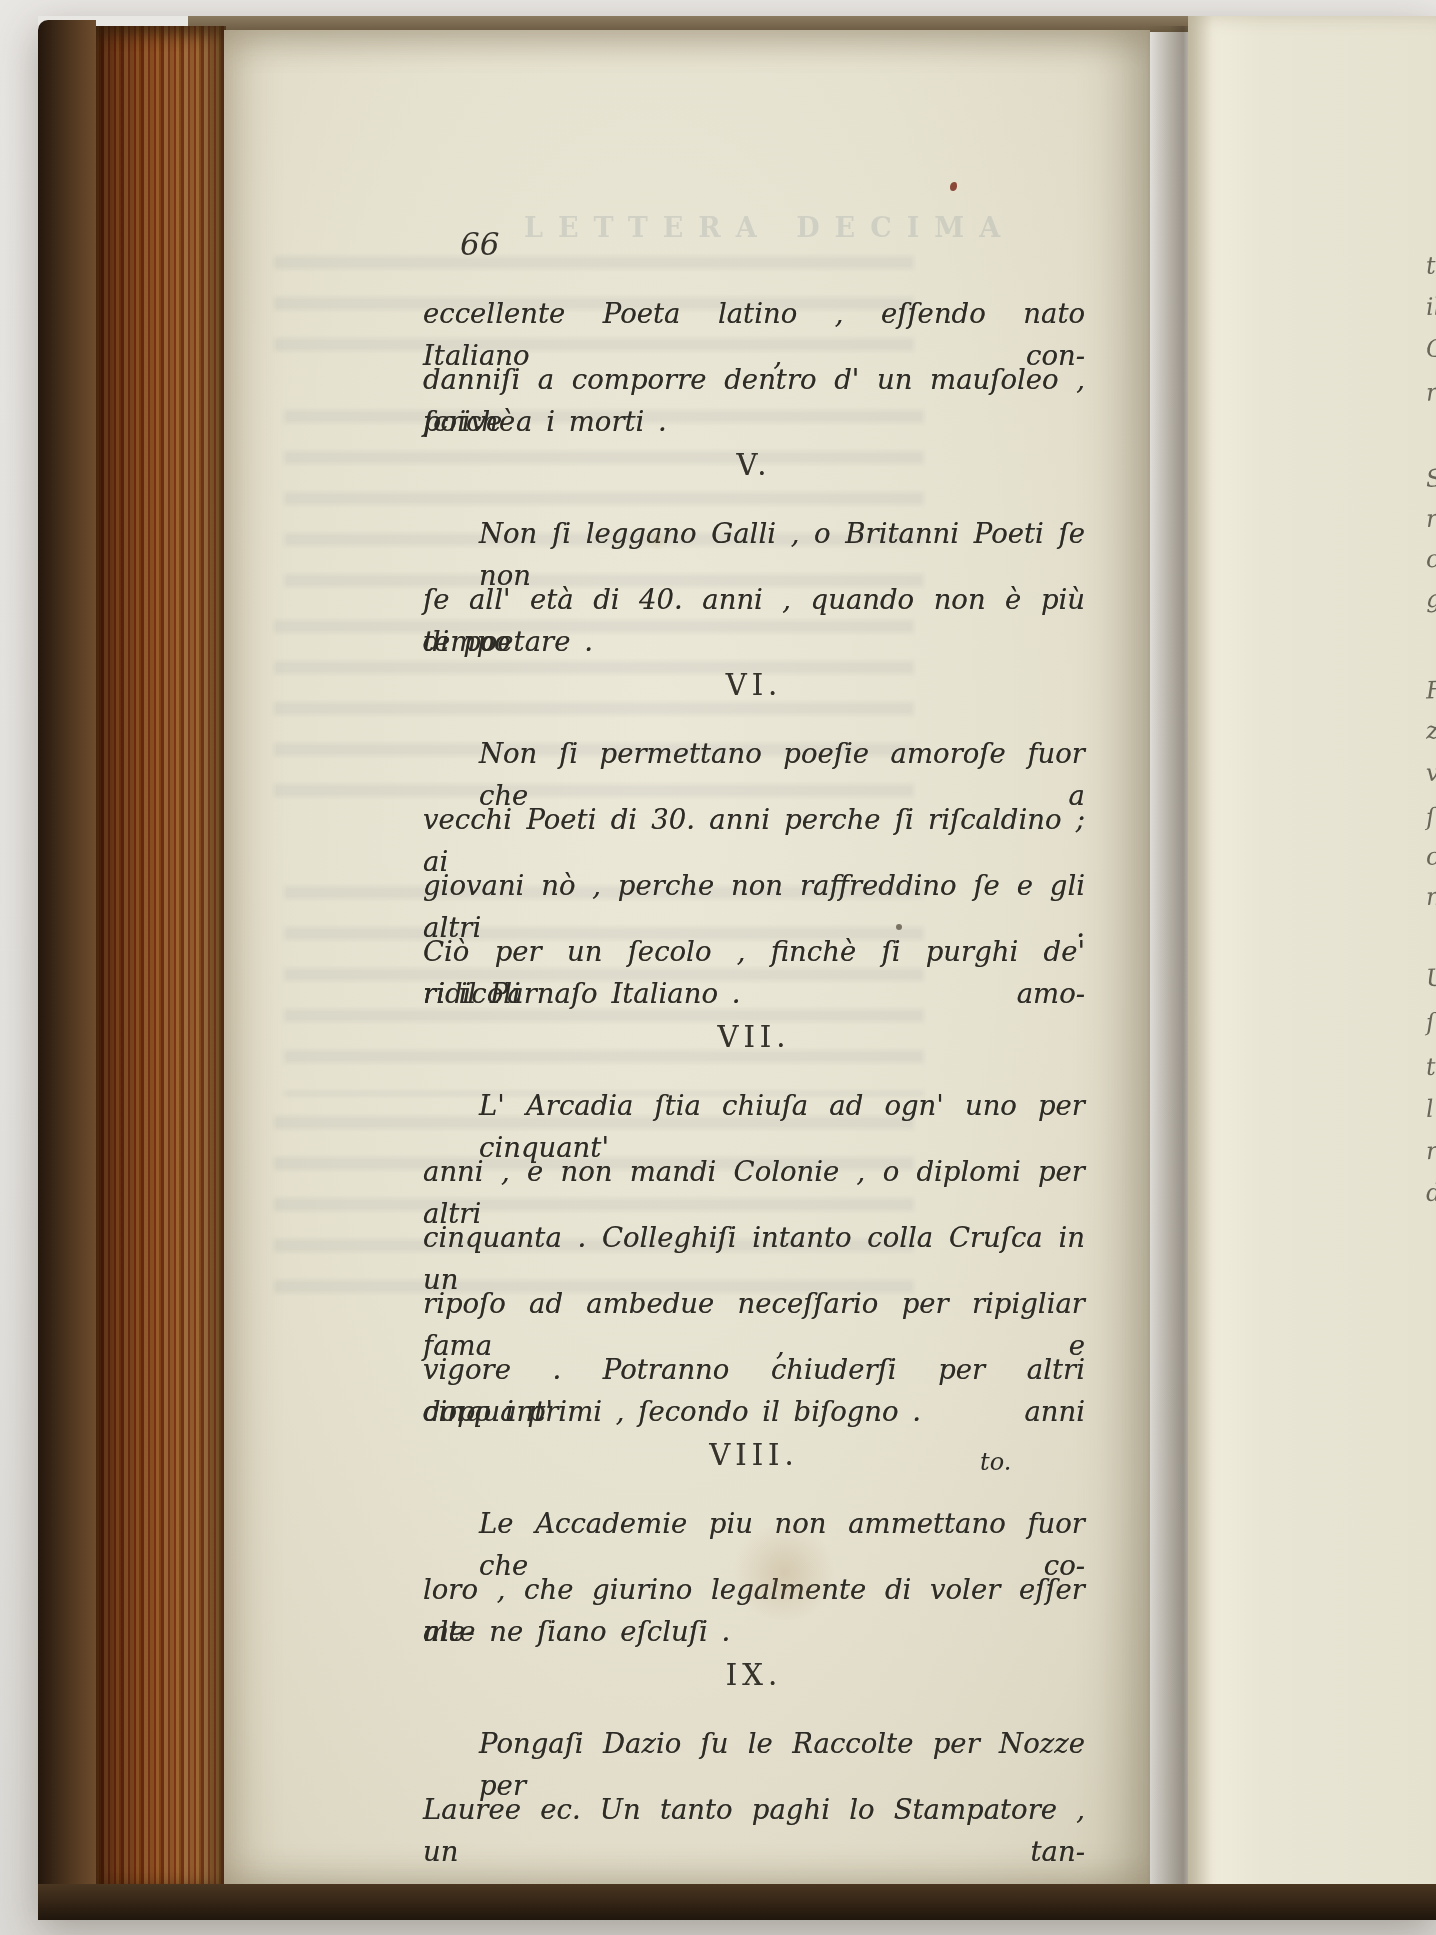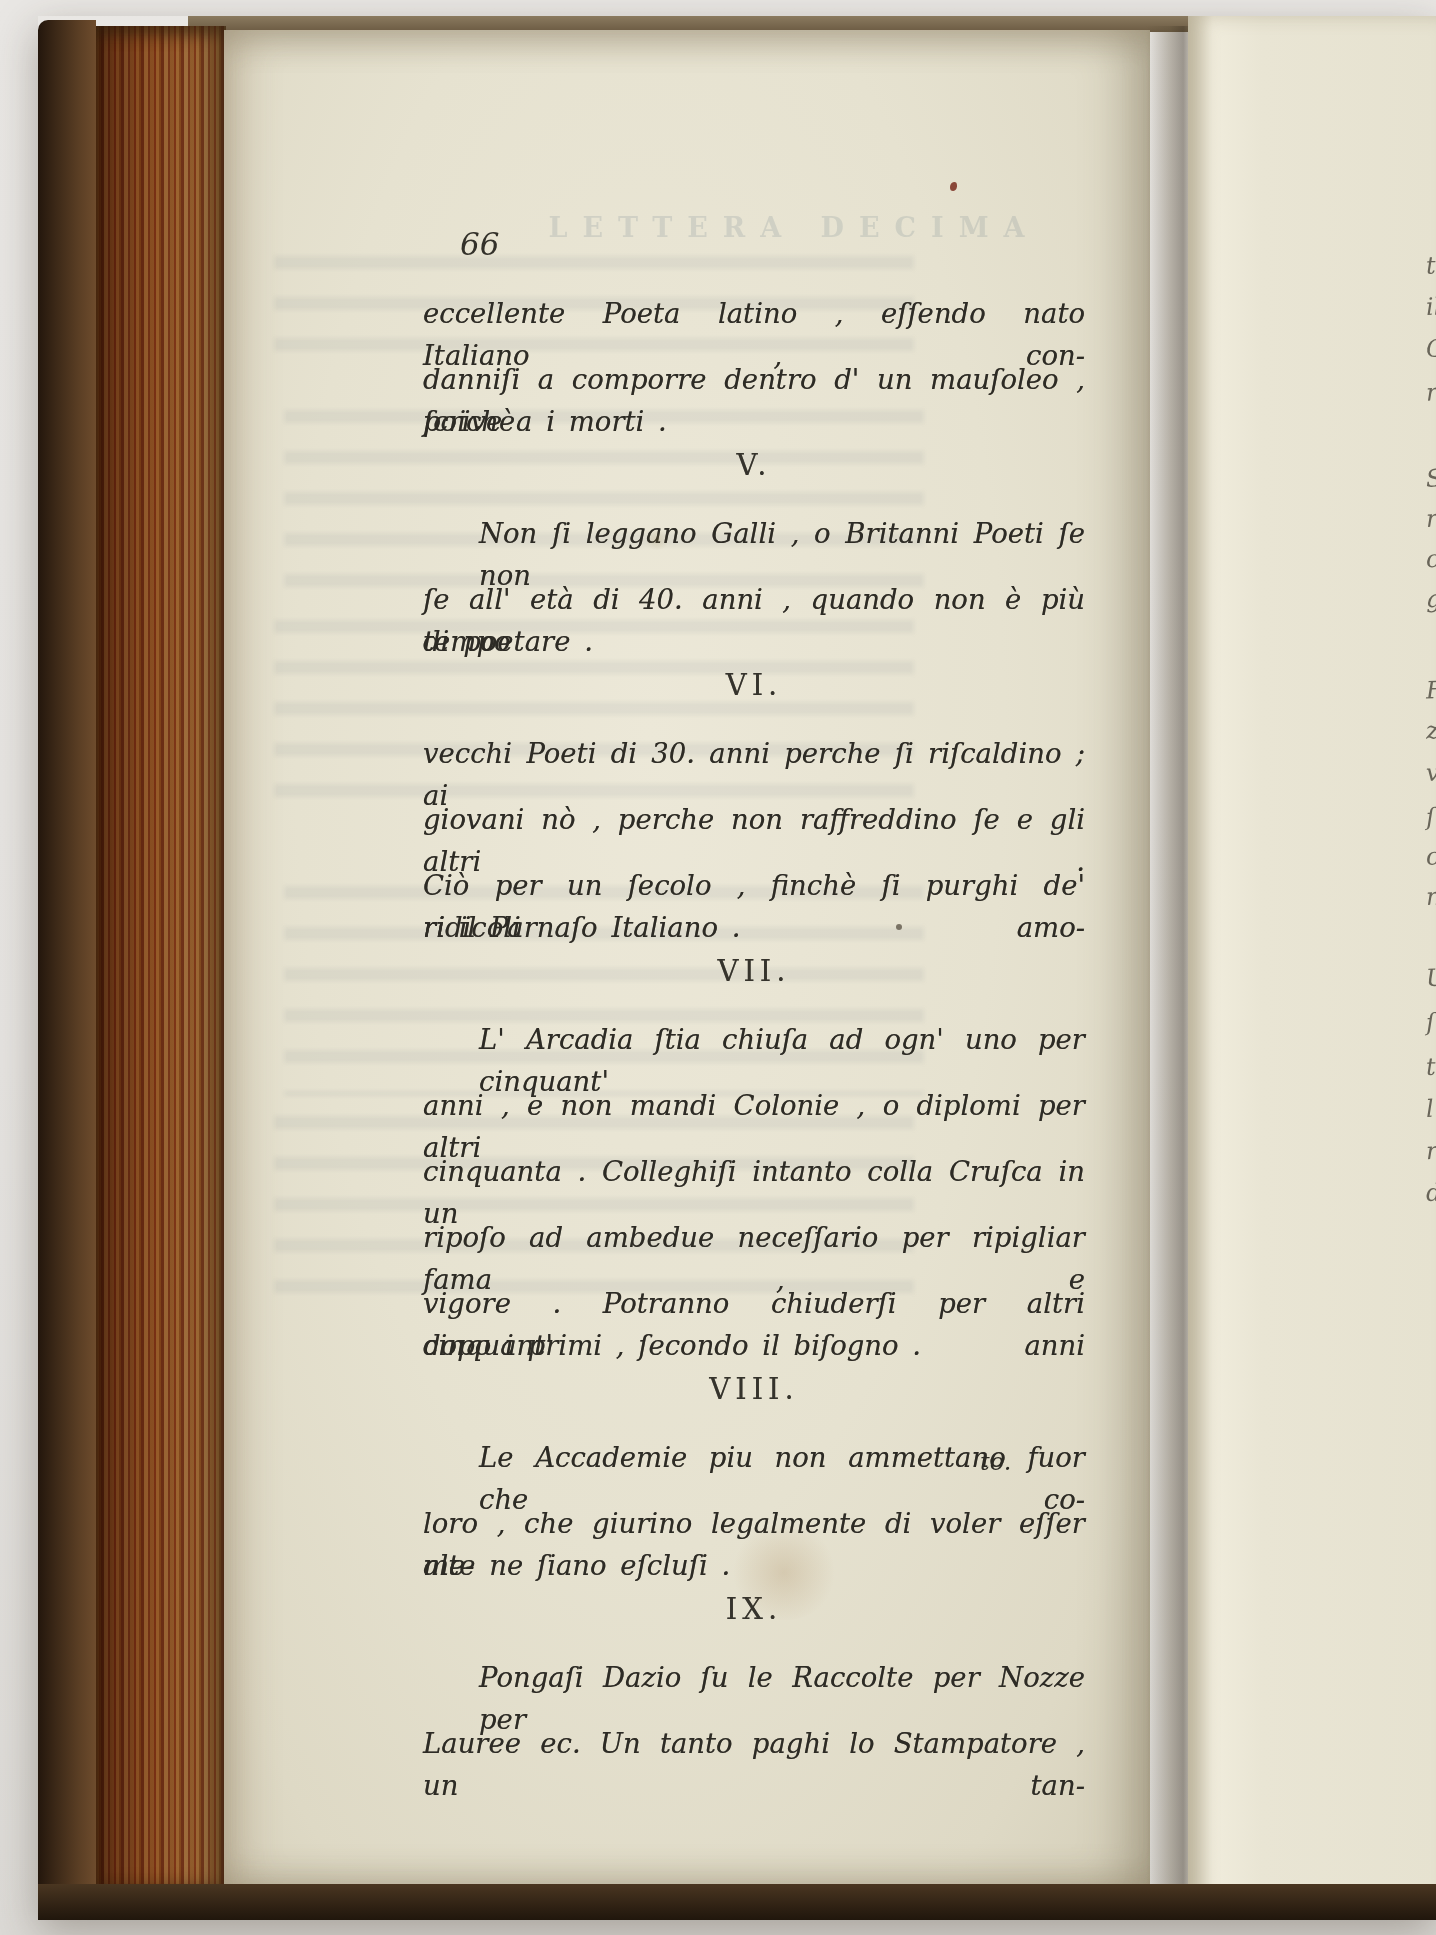--- a/index.html
+++ b/index.html
@@ -40,21 +40,21 @@
                inset 0 18px 26px rgba(120,105,75,.18), inset 0 -20px 30px rgba(120,105,75,.16);}
   
   .smudge{position:absolute;left:50px;width:640px;
     background:repeating-linear-gradient(180deg, rgba(118,130,140,.10) 0 13px, rgba(118,130,140,0) 13px 41px);
     filter:blur(2px);transform:scaleX(-1);}
   .smA{top:226px;height:110px;}
   .smB{top:380px;height:190px;left:60px;}
   .smC{top:590px;height:180px;}
   .smD{top:856px;height:210px;left:60px;}
   .smE{top:1086px;height:190px;}
-  .ghost-header{position:absolute;left:300px;top:182px;width:540px;text-align:center;
+  .ghost-header{position:absolute;left:300px;top:182px;width:540px;text-align:left;
     font-size:27px;letter-spacing:15px;color:#59707e;opacity:.16;filter:blur(.6px);
     font-weight:bold;}
   .page-number{position:absolute;left:236px;top:196px;font-style:italic;font-size:31px;color:#33312a;}
   
   .column{position:absolute;left:199px;top:238px;width:662px;color:#2d2b25;}
   .tl{font-style:italic;font-size:27.5px;line-height:42px;height:42px;white-space:nowrap;
       word-spacing:5px;text-shadow:0 0 .6px rgba(45,42,34,.55);}
   .tl.fill{white-space:normal;text-align:justify;text-align-last:justify;margin-top:24px;}
   .tl.ind{padding-left:56px;}
   .hd{font-size:29px;line-height:46px;height:46px;text-align:center;letter-spacing:5px;
@@ -96,20 +96,21 @@
 
     <div class="column" id="column">
         <div class="tl fill">eccellente Poeta latino , eſſendo nato Italiano , con-</div>
         <div class="tl fill">danniſi a comporre dentro d' un mauſoleo , poichè</div>
         <div class="tl">ſcrive a i morti .</div>
         <div class="hd">V.</div>
         <div class="tl fill ind">Non ſi leggano Galli , o Britanni Poeti ſe non</div>
         <div class="tl fill">ſe all' età di 40. anni , quando non è più tempo</div>
         <div class="tl">di poetare .</div>
         <div class="hd">VI.</div>
+        <div class="tl fill ind">Non ſi permettano poeſie amoroſe fuor che a</div>
         <div class="tl fill">vecchi Poeti di 30. anni perche ſi riſcaldino ; ai</div>
         <div class="tl fill">giovani nò , perche non raffreddino ſe e gli altri .</div>
         <div class="tl fill">Ciò per un ſecolo , finchè ſi purghi de' ridicoli amo-</div>
         <div class="tl">ri il Parnaſo Italiano .</div>
         <div class="hd">VII.</div>
         <div class="tl fill ind">L' Arcadia ſtia chiuſa ad ogn' uno per cinquant'</div>
         <div class="tl fill">anni , e non mandi Colonie , o diplomi per altri</div>
         <div class="tl fill">cinquanta . Colleghiſi intanto colla Cruſca in un</div>
         <div class="tl fill">ripoſo ad ambedue neceſſario per ripigliar fama , e</div>
         <div class="tl fill">vigore . Potranno chiuderſi per altri cinquant' anni</div>

